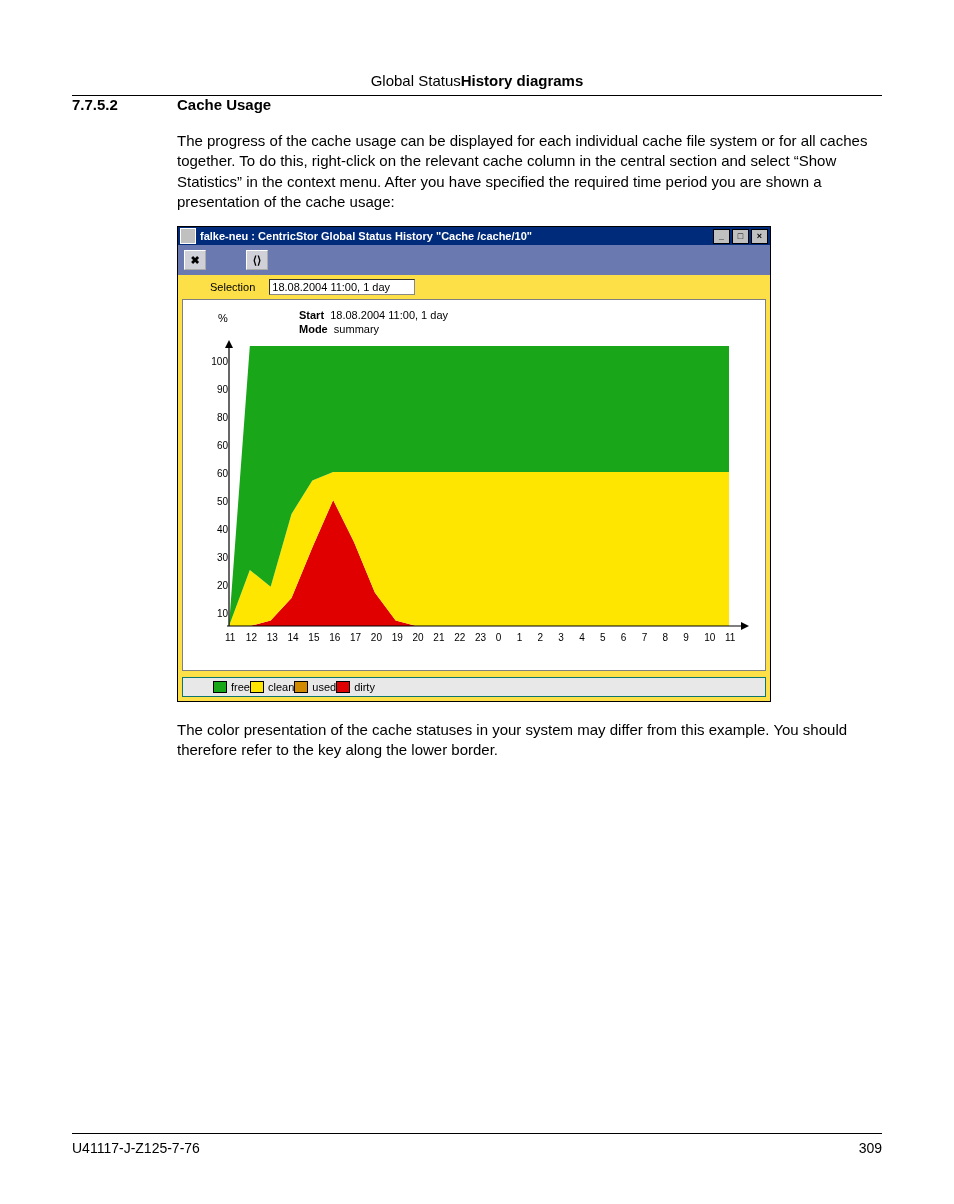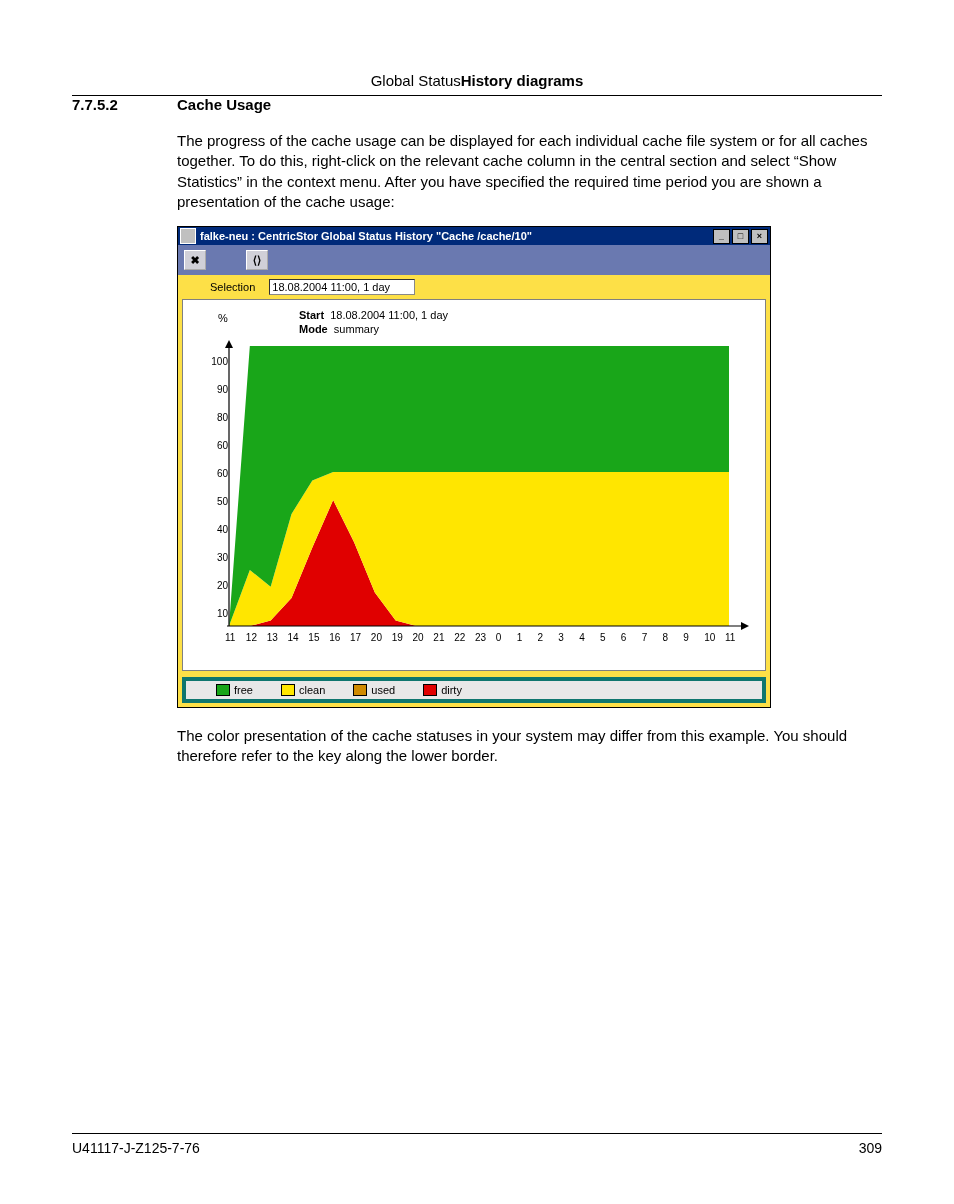--- a/index.html
+++ b/index.html
@@ -31,21 +31,21 @@
   .plot-panel{background:#fff;margin:0 4px;border:1px solid #808080;height:370px;position:relative;}
   .plot-head{position:absolute;left:116px;top:8px;font-size:11px;line-height:14px;}
   .plot-head b{font-weight:bold;}
   .ylabel{position:absolute;left:35px;top:12px;font-size:11px;}
   .yaxis{position:absolute;left:15px;top:62px;width:30px;height:280px;}
   .ytick{position:absolute;right:0;font-size:10px;text-align:right;width:26px;}
   .plot-area{position:absolute;left:46px;top:46px;width:520px;height:280px;}
   .axis-line{stroke:#000;stroke-width:1.2;}
   .xaxis{position:absolute;left:46px;top:330px;width:530px;height:16px;}
   .xtick{position:absolute;font-size:10px;top:2px;}
-  .legend{background:#e8e8e8;margin:6px 4px 4px 4px;border:4px solid #0f766e;padding:3px 30px;display:flex;gap:28px;align-items:center;font-size:11px;}
+  .legend{background:#e8e8e8;margin:6px 4px 4px 4px;border:1px solid #0f766e;padding:3px 30px;display:flex;align-items:center;font-size:11px;}
   .lg{display:flex;align-items:center;gap:4px;}
   .sw{width:12px;height:10px;border:1px solid #000;}
 </style>
 </head>
 <body>
 
 <div class="page">
   <div class="running-head">
     <span>Global Status</span>
     <span class="right">History diagrams</span>

